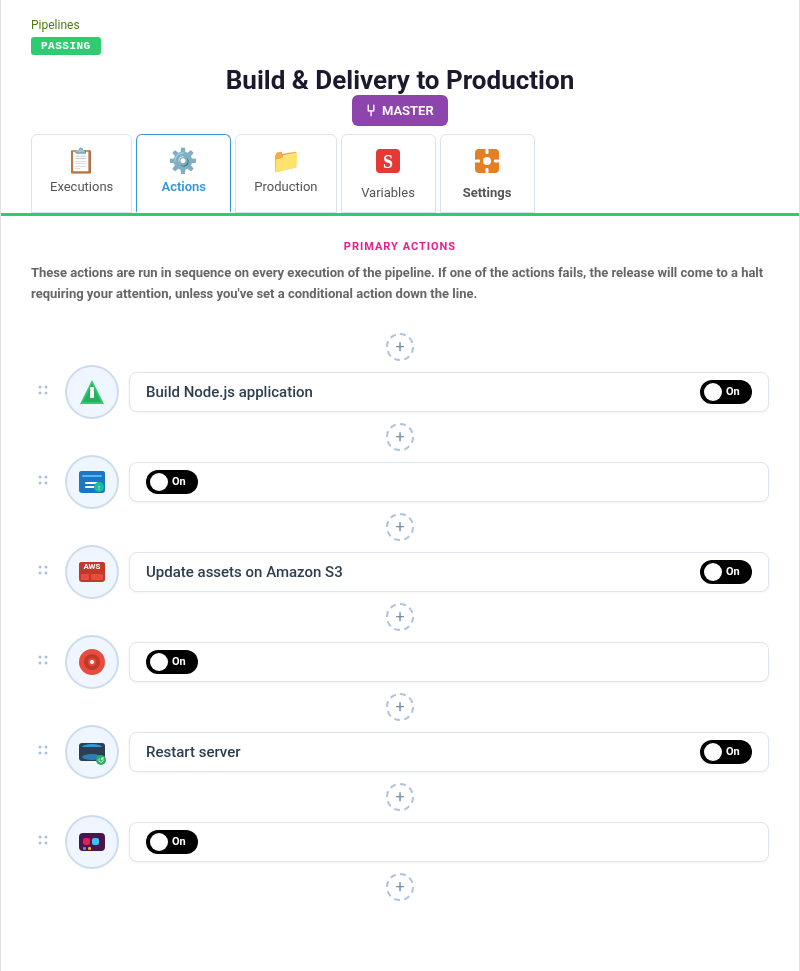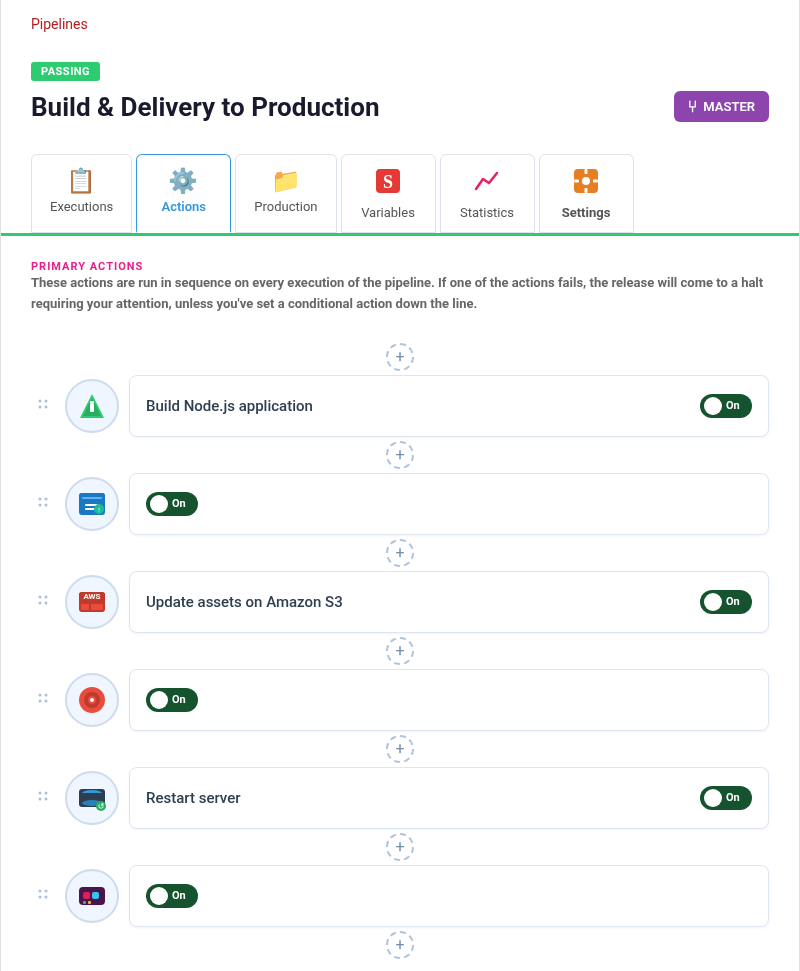--- a/index.html
+++ b/index.html
@@ -16,45 +16,47 @@
       min-height: 971px;
       background: #fff;
       border-left: 1px solid #e0e0e0;
       border-right: 1px solid #e0e0e0;
     }
     .top-bar {
       border-bottom: 3px solid #2ecc71;
       padding: 14px 30px 0 30px;
     }
     .pipelines-link {
-      color: #b91c1c;
-      font-size: 14px;
+      color: #4d7c0f;
+      font-size: 12px;
       text-decoration: none;
       display: inline-block;
-      margin-bottom: 28px;
+      margin-bottom: 2px;
     }
     .passing-badge {
       display: inline-block;
       background: #2ecc71;
       color: #fff;
       font-size: 11px;
       font-weight: 700;
       padding: 3px 10px;
       border-radius: 3px;
       letter-spacing: 0.5px;
       margin-bottom: 10px;
+      font-family: Liberation Mono, monospace;
     }
     .pipeline-title {
       font-size: 26px;
       font-weight: 700;
       color: #1a1a2e;
       display: flex;
       align-items: center;
       justify-content: space-between;
-      margin-bottom: 32px;
+      margin-bottom: 8px;
+      flex-direction: column;
     }
     .master-badge {
       background: #8e44ad;
       color: #fff;
       font-size: 13px;
       font-weight: 600;
       padding: 6px 14px;
       border-radius: 6px;
       display: flex;
       align-items: center;
@@ -94,20 +96,22 @@
     }
     .content-area {
       padding: 24px 30px;
     }
     .section-label {
       color: #e91e8c;
       font-size: 11px;
       font-weight: 700;
       letter-spacing: 1px;
       text-transform: uppercase;
+      margin-bottom: 10px;
+      text-align: center;
     }
     .section-desc {
       font-size: 13px;
       color: #666;
       line-height: 1.6;
       margin-bottom: 24px;
       font-weight: bold;
     }
     .actions-list {
       display: flex;
@@ -148,39 +152,39 @@
       border-radius: 50%;
       border: 2px solid #ccdcee;
       background: #f0f6ff;
       display: flex;
       align-items: center;
       justify-content: center;
       flex-shrink: 0;
     }
     .action-card {
       flex: 1;
-      height: 62px;
+      height: 40px;
       border: 1px solid #dde6f0;
       border-radius: 8px;
       background: #fff;
       display: flex;
       align-items: center;
       padding: 0 16px;
       font-size: 15px;
       color: #2c3e50;
       font-weight: 500;
       box-shadow: 0 1px 3px rgba(0,0,0,0.05);
     }
     .action-card-text {
       flex: 1;
     }
     .toggle {
       display: flex;
       align-items: center;
-      background: #14532d;
+      background: #000000;
       border-radius: 20px;
       padding: 3px 8px 3px 4px;
       gap: 4px;
       cursor: pointer;
       min-width: 52px;
     }
     .toggle-knob {
       width: 18px;
       height: 18px;
       background: #fff;
@@ -226,26 +230,20 @@
         </div>
         <div class="tab">
           <span class="tab-icon"><svg width="28" height="28" viewBox="0 0 28 28">
               <rect x="2" y="2" width="24" height="24" rx="4" fill="#e53935"></rect>
               <text x="14" y="21" font-size="18" font-weight="900" text-anchor="middle" fill="white" font-family="serif">S</text>
             </svg></span>
           <span style="font-size: 13px;">Variables</span>
         </div>
         <div class="tab">
           <span class="tab-icon"><svg width="28" height="28" viewBox="0 0 28 28">
-              <polyline points="3,22 10,12 16,16 24,6" fill="none" stroke="#e91e63" stroke-width="2.5" stroke-linecap="round" stroke-linejoin="round"></polyline>
-            </svg></span>
-          <span style="font-size: 13px;">Statistics</span>
-        </div>
-        <div class="tab">
-          <span class="tab-icon"><svg width="28" height="28" viewBox="0 0 28 28">
               <rect x="2" y="2" width="24" height="24" rx="4" fill="#e67e22"></rect>
               <circle cx="14" cy="14" r="4" fill="white"></circle>
               <rect x="12.5" y="2" width="3" height="5" rx="1" fill="white"></rect>
               <rect x="12.5" y="21" width="3" height="5" rx="1" fill="white"></rect>
               <rect x="2" y="12.5" width="5" height="3" rx="1" fill="white"></rect>
               <rect x="21" y="12.5" width="5" height="3" rx="1" fill="white"></rect>
             </svg></span>
           <span style="font-size: 13px; font-weight: bold;">Settings</span>
         </div>
       </div>

